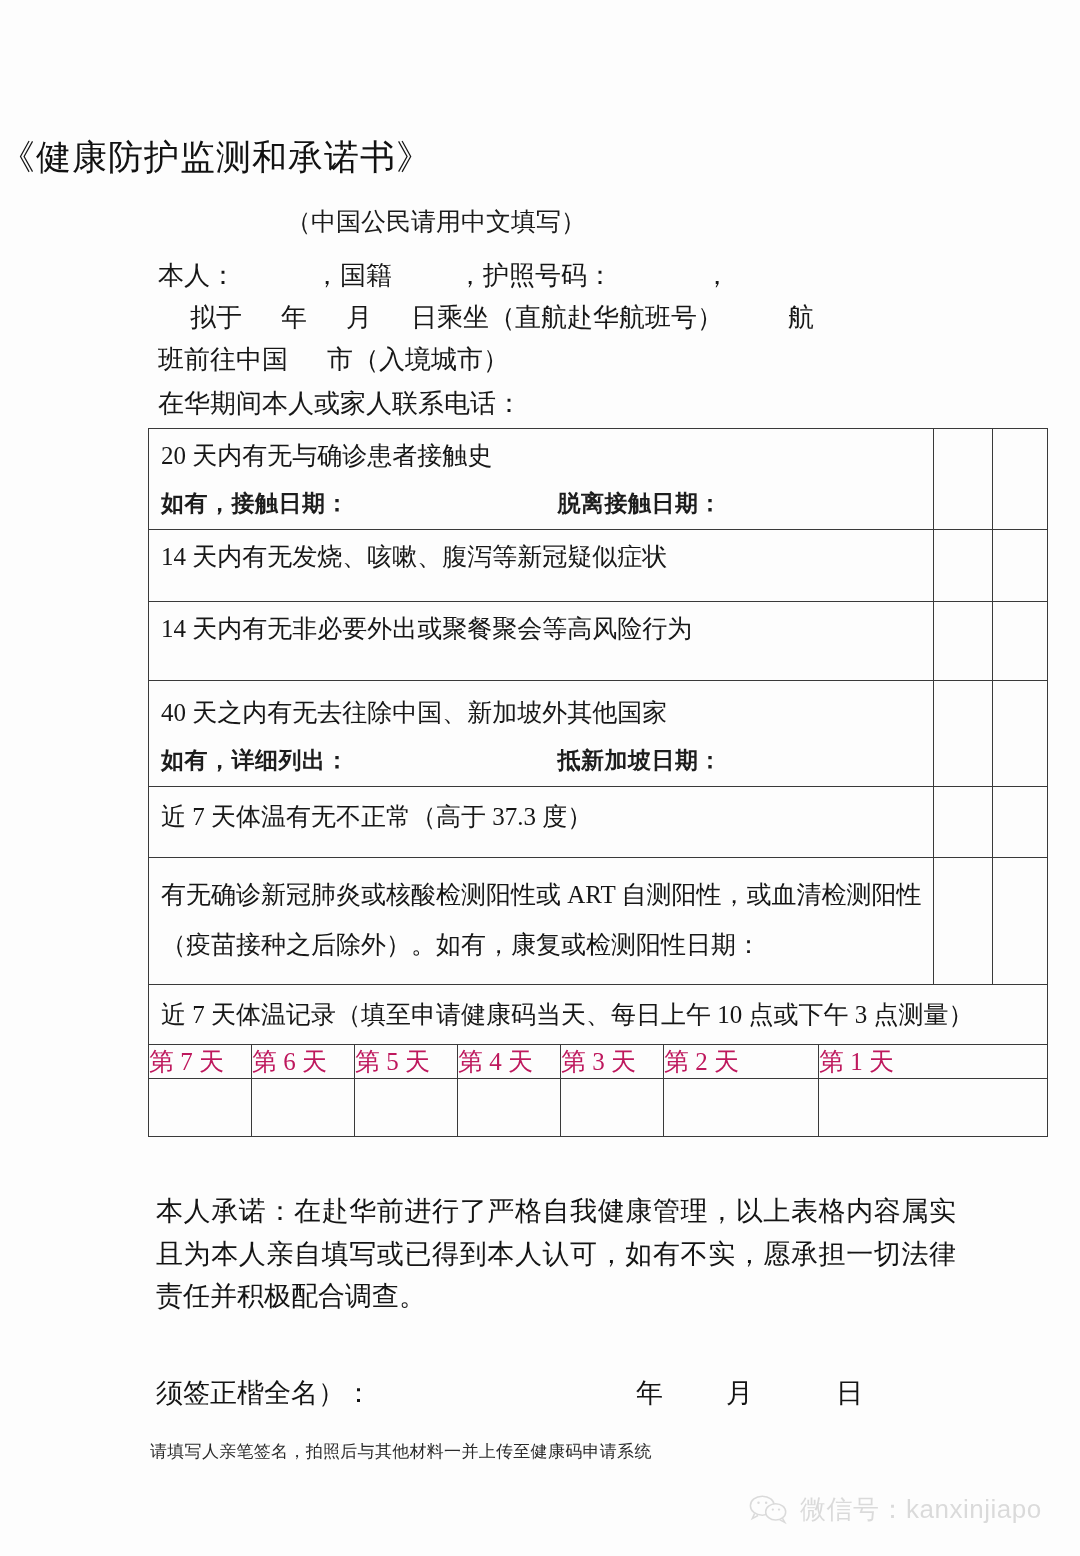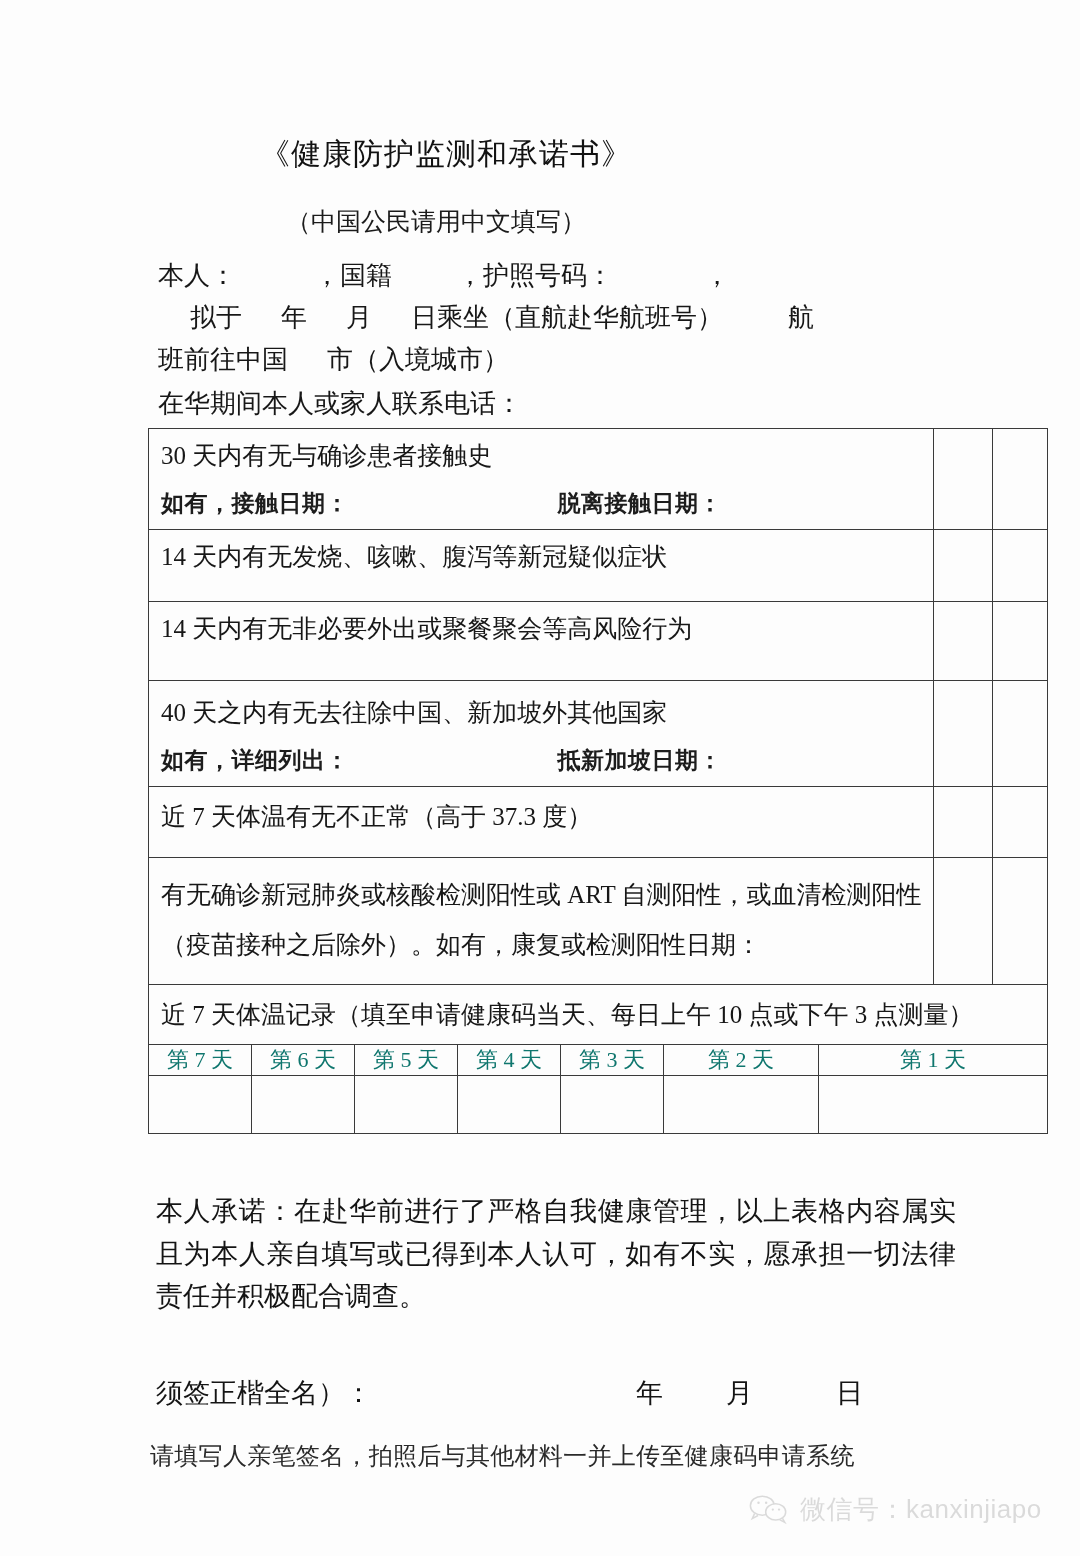--- a/index.html
+++ b/index.html
@@ -21,22 +21,21 @@
     inset: 0;
     background: #fdfdfd;
   }
 
   
   .title {
     position: absolute;
     top: 134px;
     left: 0;
     width: 892px;
-    text-align: center;
-    font-size: 30px;
+    font-size: 35px;
     letter-spacing: 1px;
     color: #121212;
   }
   .subtitle {
     position: absolute;
     top: 205px;
     left: 0;
     width: 872px;
     text-align: center;
     font-size: 25px;
@@ -94,24 +93,23 @@
     font-size: 23px;
     font-weight: bold;
     color: #1d1d1d;
     letter-spacing: 0.5px;
   }
   .subline .gap { display: inline-block; width: 196px; }
   .row-tall .cell-main { padding-bottom: 26px; }
   .row-xtall .cell-main { padding-bottom: 30px; line-height: 2.0; }
   .full-span .cell-main { font-size: 25px; padding: 12px 8px 12px 12px; }
   .day-hdr {
-    text-align: center;
-    font-size: 22px;
+    font-size: 25px;
     padding: 14px 0;
-    color: #0f766e;
+    color: #be185d;
   }
   .day-blank { height: 58px; }
 
   
   .commit {
     position: absolute;
     left: 156px;
     top: 1190px;
     width: 800px;
     font-size: 27px;
@@ -143,21 +141,21 @@
   }
   .sig-y { left: 636px; }
   .sig-m { left: 726px; }
   .sig-d { left: 836px; }
 
   
   .footnote {
     position: absolute;
     left: 150px;
     top: 1440px;
-    font-size: 24px;
+    font-size: 17px;
     color: #2a2a2a;
     letter-spacing: 0.3px;
   }
 
   
   .watermark {
     position: absolute;
     left: 748px;
     top: 1492px;
     display: flex;
@@ -197,21 +195,21 @@
       <col style="width:115px">
         <col style="width:59px">
         <col style="width:55px">
     </colgroup>
 
     <tbody>
 
     <tr>
       <td colspan="7">
         <div class="cell-main">
-          <span>30 天内有无与确诊患者接触史</span>
+          <span>20 天内有无与确诊患者接触史</span>
           <span class="subline">
             <span>如有，接触日期：</span>
             <span class="gap"></span>
             <span>脱离接触日期：</span>
           </span>
         </div>
       </td>
       <td></td>
       <td></td>
     </tr>

